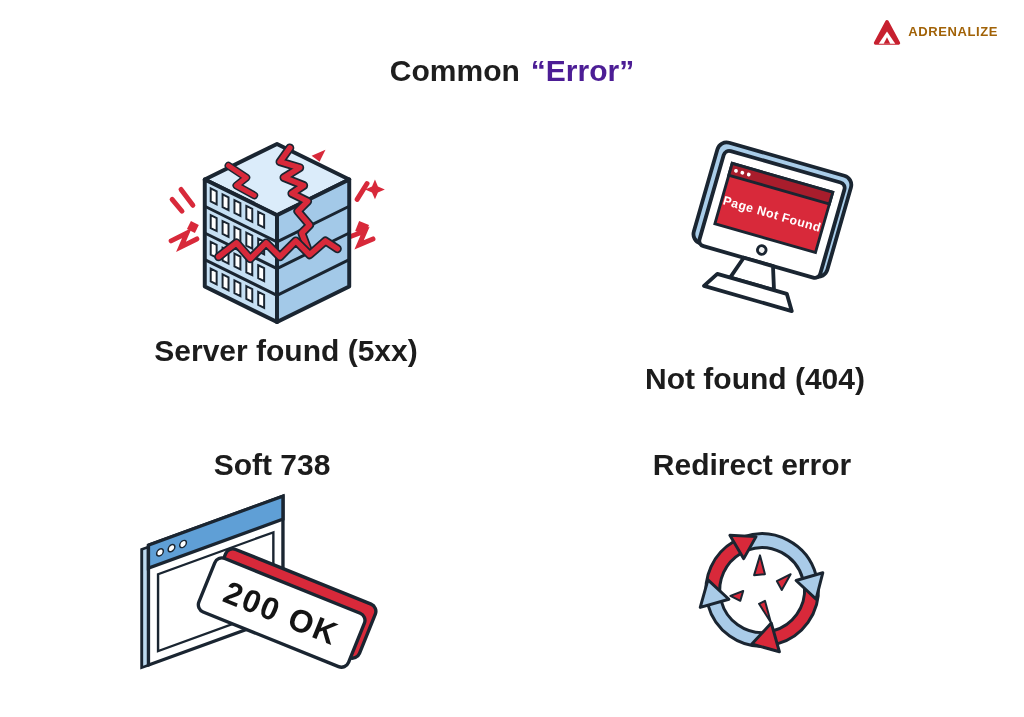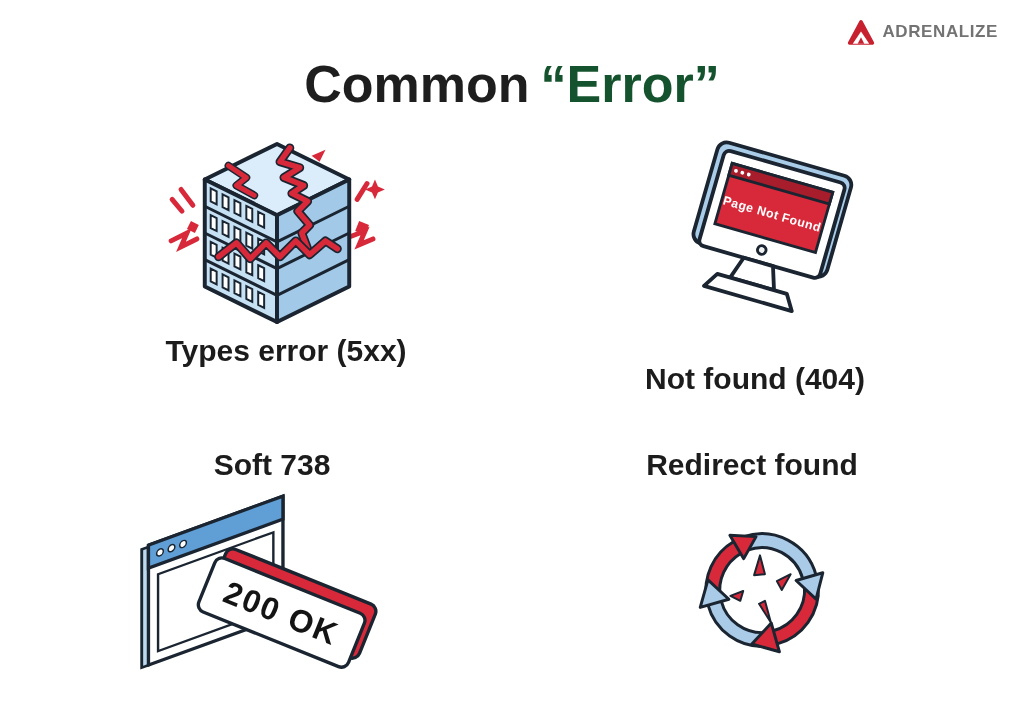--- a/index.html
+++ b/index.html
@@ -8,28 +8,28 @@
     position:relative;
     background:#ffffff;
     font-family:"Liberation Sans", sans-serif;
     overflow:hidden;
   }
   .brand {
     position:absolute; top:18px; right:26px;
     display:flex; align-items:center; gap:7px;
   }
   .brand-name {
-    font-size:17px; font-weight:700; color:#737373; letter-spacing:0.6px;
+    font-size:13px; font-weight:700; color:#a16207; letter-spacing:0.6px;
   }
   .page-title {
     position:absolute; top:54px; left:0; width:1024px;
     display:flex; justify-content:center; align-items:baseline; gap:11px;
-    font-size:52px; font-weight:700; color:#1e1e1e;
+    font-size:30px; font-weight:700; color:#1e1e1e;
   }
-  .page-title .hl { color:#14532d;text-align:right; }
+  .page-title .hl { color:#4c1d95;text-align:right; }
   .card-label {
     position:absolute; width:360px; text-align:center;
     font-size:30px; font-weight:700; color:#1c1c1c;
   }
   .icon-wrap { position:absolute; }
   svg { display:block; }
 </style>
 </head>
 <body>
 
@@ -82,21 +82,21 @@
     <g fill="none" stroke-linejoin="round" stroke-linecap="round">
       <path d="M128,10 L118,24 L138,30 L122,40 L142,48 L130,56 L146,64 L136,74 L148,88 L140,96 L146,112" stroke="#1a2531" stroke-width="9"></path>
       <path d="M128,10 L118,24 L138,30 L122,40 L142,48 L130,56 L146,64 L136,74 L148,88 L140,96 L146,112" stroke="#d8293a" stroke-width="5.5"></path>
       <path d="M56,120 L74,106 L88,122 L104,106 L118,120 L134,104 L148,118 L164,104 L176,112" stroke="#1a2531" stroke-width="9"></path>
       <path d="M56,120 L74,106 L88,122 L104,106 L118,120 L134,104 L148,118 L164,104 L176,112" stroke="#d8293a" stroke-width="5.5"></path>
       <path d="M66,28 L84,40 L74,48 L92,58" stroke="#1a2531" stroke-width="8"></path>
       <path d="M66,28 L84,40 L74,48 L92,58" stroke="#d8293a" stroke-width="5"></path>
     </g>
   </svg>
 </div>
-<div class="card-label" style="left:106px; top:334px;">Types error (5xx)</div>
+<div class="card-label" style="left:106px; top:334px;">Server found (5xx)</div>
 
 <div class="icon-wrap" style="left:680px; top:136px;">
   <svg width="176" height="195" viewBox="0 0 185 205">
     <g transform="translate(0,6)">
       <g transform="rotate(16 92 100)">
         <rect x="16" y="16" width="146" height="110" rx="10" fill="#a9cde9" stroke="#1a2531" stroke-width="4"></rect>
         <rect x="24" y="24" width="132" height="104" rx="6" fill="#ffffff" stroke="#1a2531" stroke-width="4"></rect>
         <rect x="35" y="36" width="110" height="66" fill="#d8293a" stroke="#1a2531" stroke-width="3"></rect>
         <rect x="35" y="36" width="110" height="13" fill="#a81d2c" stroke="#1a2531" stroke-width="3"></rect>
         <circle cx="41" cy="42.5" r="2" fill="#ffffff"></circle>
@@ -127,21 +127,21 @@
     </g>
 
     <g transform="translate(86,66) rotate(22)">
       <rect x="7" y="-13" width="168" height="60" rx="8" fill="#d8293a" stroke="#1a2531" stroke-width="3.5"></rect>
       <rect x="0" y="0" width="168" height="60" rx="8" fill="#ffffff" stroke="#1a2531" stroke-width="3.5"></rect>
       <text x="84" y="42" font-size="33" font-weight="bold" fill="#141414" text-anchor="middle" letter-spacing="2">200 OK</text>
     </g>
   </svg>
 </div>
 
-<div class="card-label" style="left:572px; top:448px;">Redirect found</div>
+<div class="card-label" style="left:572px; top:448px;">Redirect error</div>
 <div class="icon-wrap" style="left:678px; top:496px;">
   <svg width="168" height="183" viewBox="0 0 170 185">
 
     <g fill="none" stroke-linecap="round">
       <path d="M36,104 A50,50 0 0 1 60,52" stroke="#1a2531" stroke-width="17"></path>
       <path d="M36,104 A50,50 0 0 1 60,52" stroke="#d8293a" stroke-width="11"></path>
       <path d="M68,48 A50,50 0 0 1 133,82" stroke="#1a2531" stroke-width="17"></path>
       <path d="M68,48 A50,50 0 0 1 133,82" stroke="#a9cbe8" stroke-width="11"></path>
       <path d="M135,91 A50,50 0 0 1 98,143" stroke="#1a2531" stroke-width="17"></path>
       <path d="M135,91 A50,50 0 0 1 98,143" stroke="#d8293a" stroke-width="11"></path>

